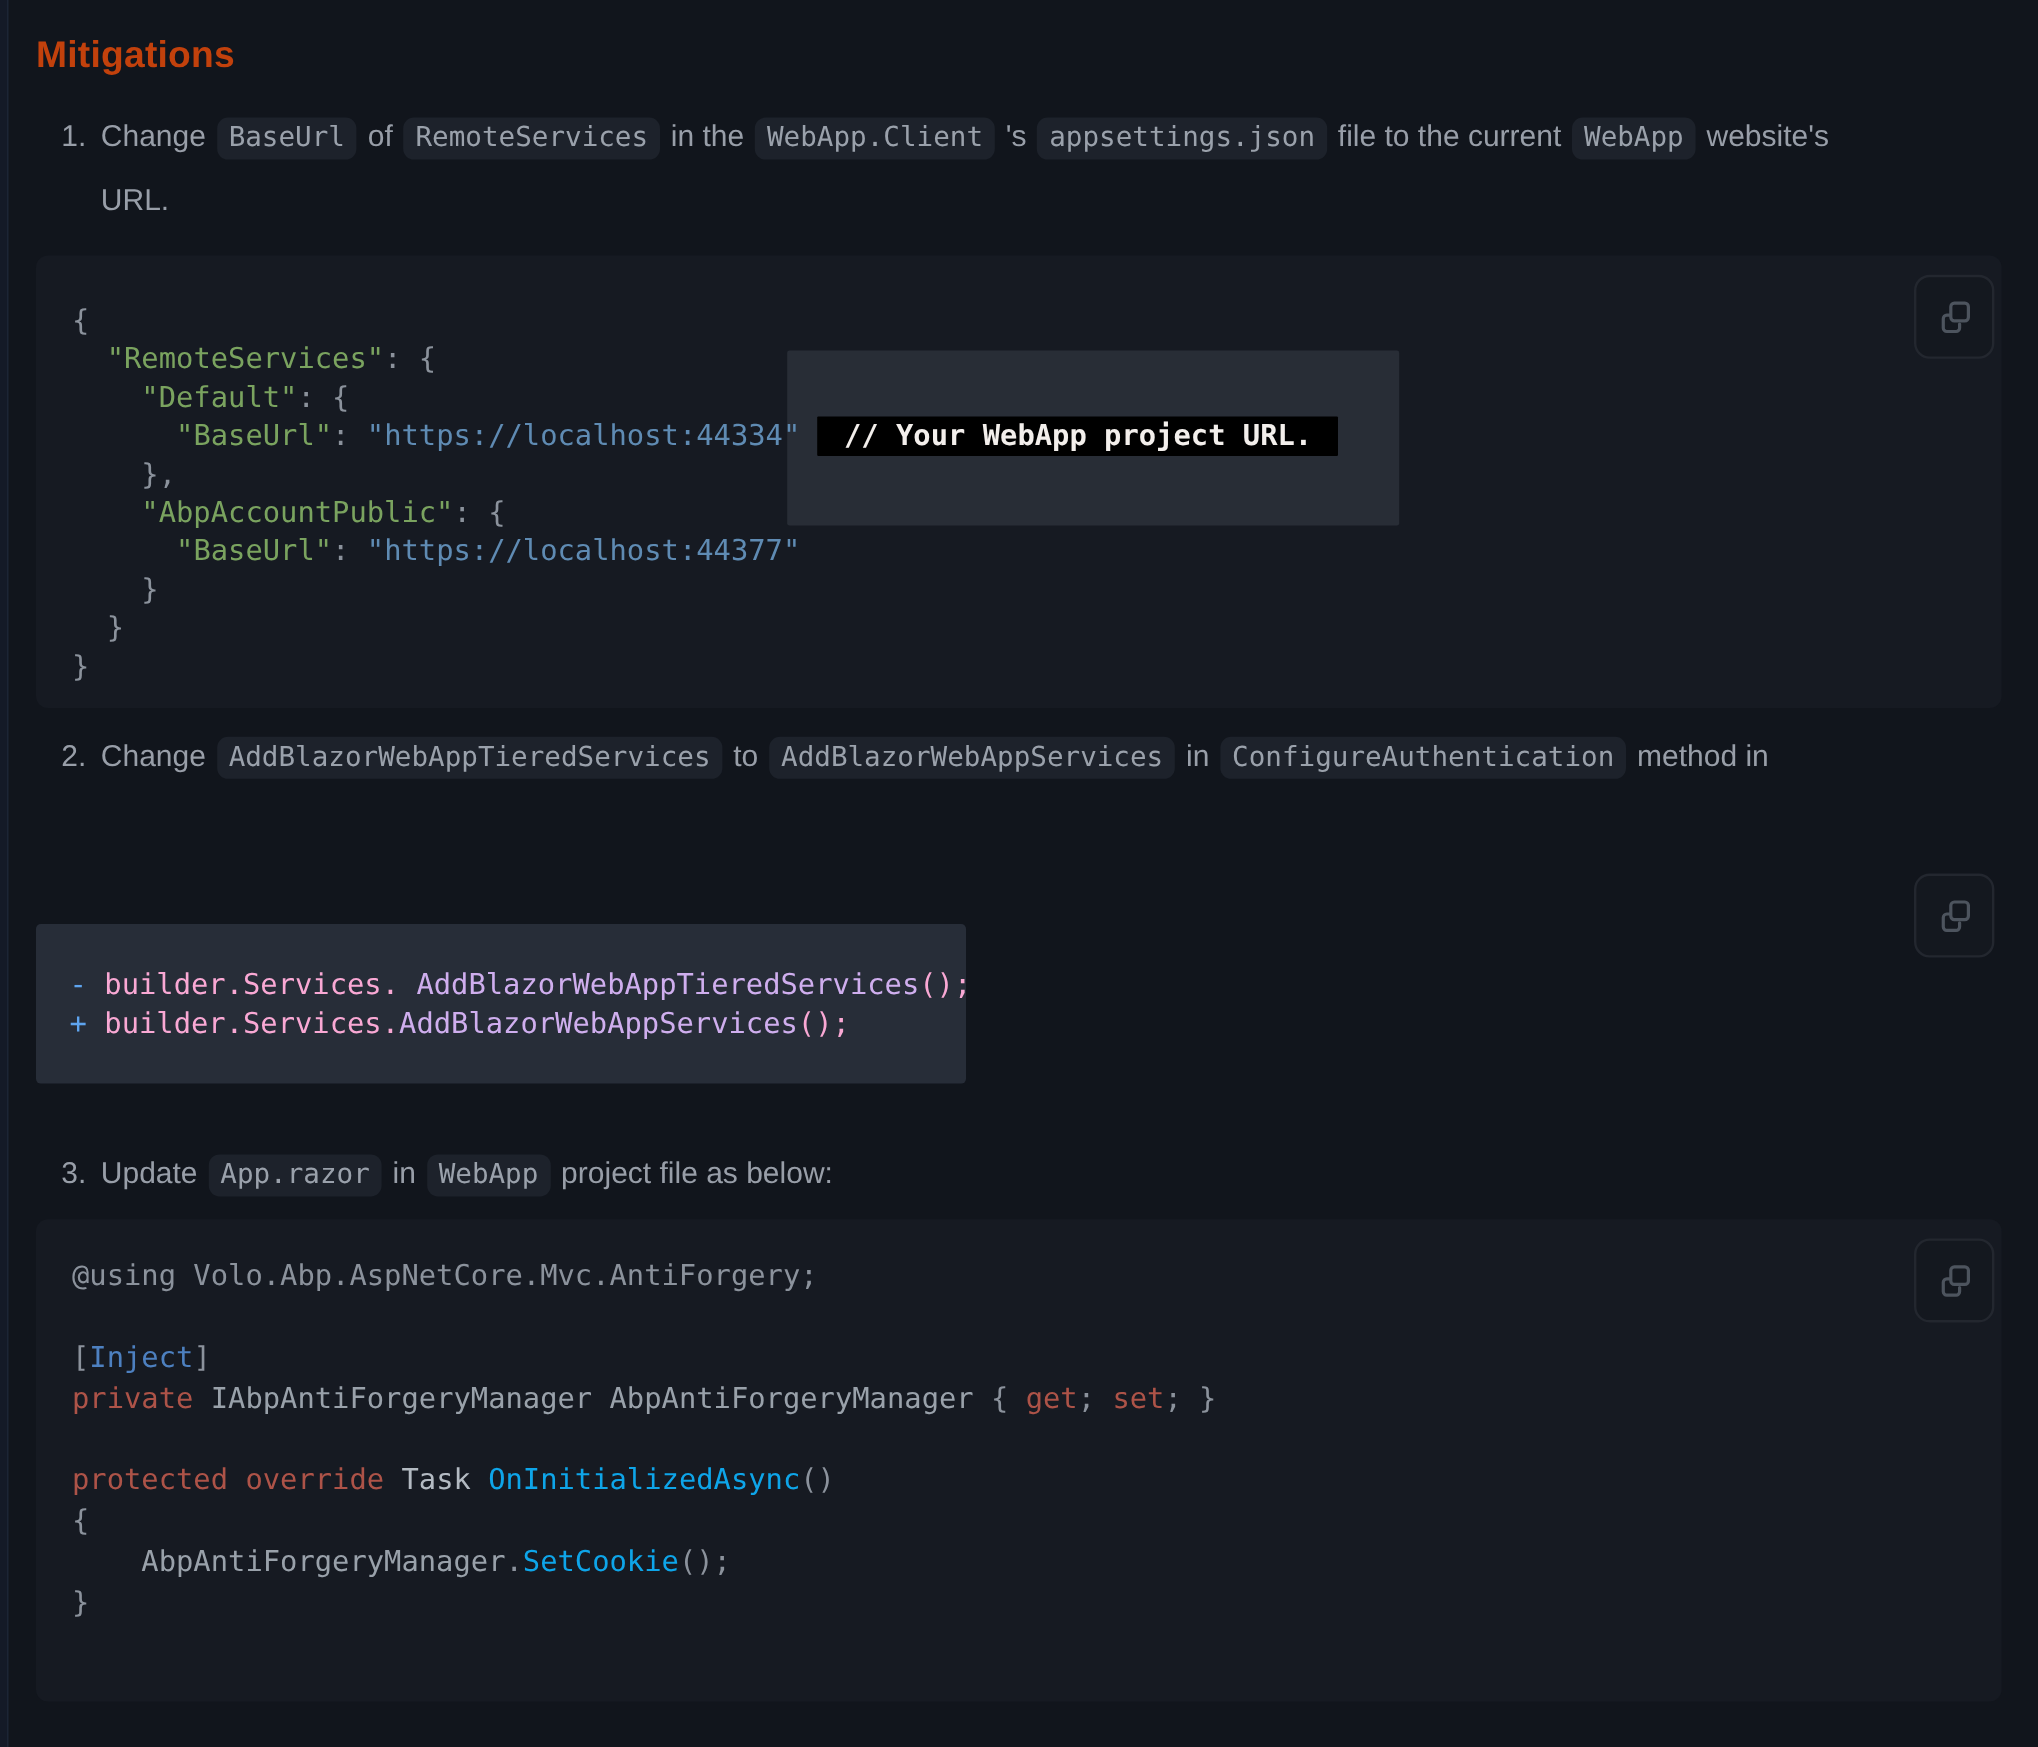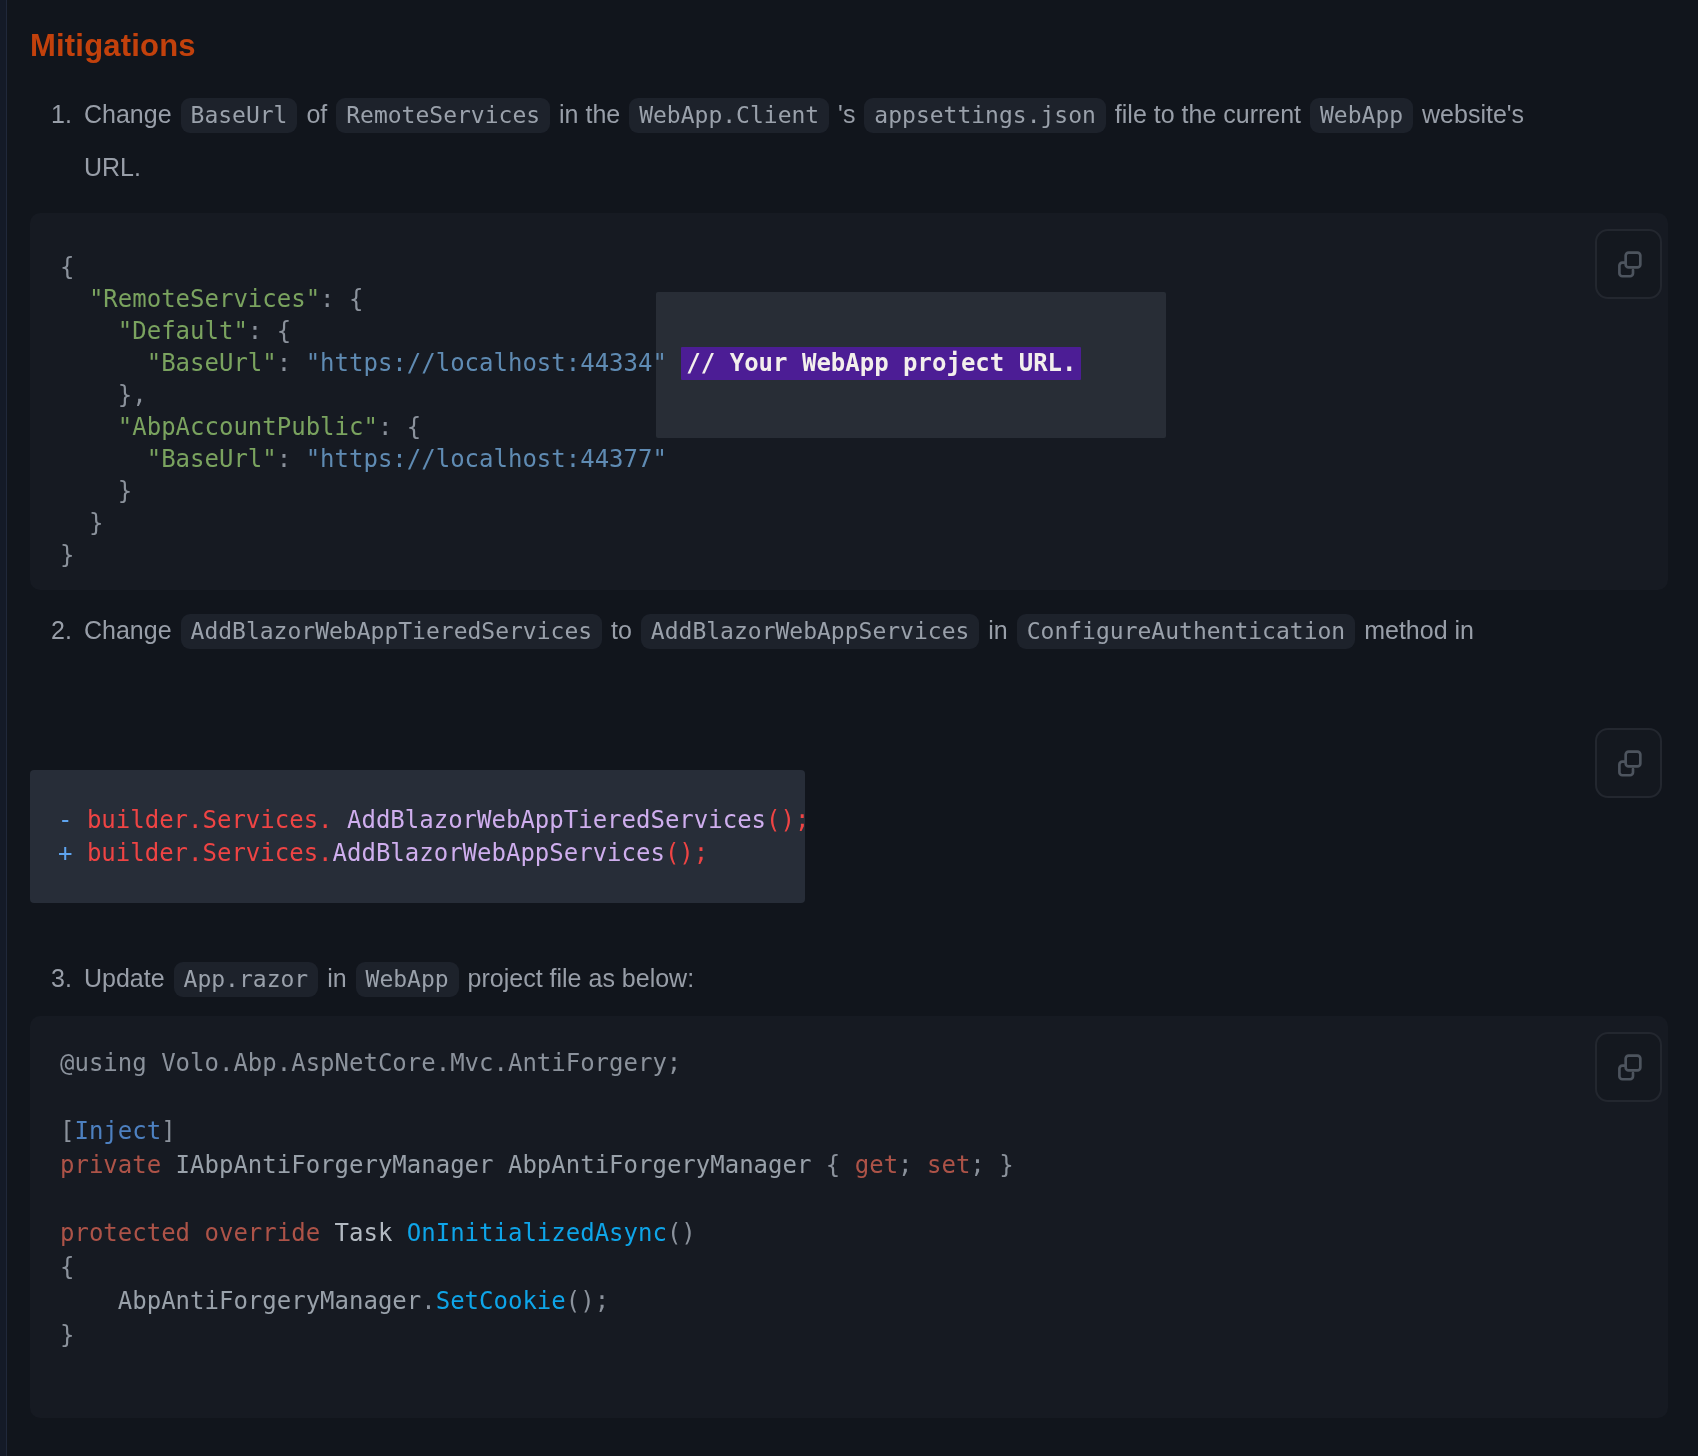--- a/index.html
+++ b/index.html
@@ -38,29 +38,29 @@
              background:#282d36;z-index:1;border-radius:2px;}
   .diff-select{position:absolute;left:30px;top:770px;width:775px;height:133px;
                background:#272d38;border-radius:4px;box-sizing:border-box;
                padding:34px 0 0 28px;font-family:"DejaVu Sans Mono",monospace;
                font-size:24px;color:#ccd1d8;}
 
   
   .sg-p{color:#8b929c;}
   .sg-g{color:#7aa35f;}
   .sg-b{color:#5f8bb3;}
-  .sg-cm{background:#4c1d95;color:#f3efec;font-weight:700;padding:2px 5px 3px;border-radius:1px;}
+  .sg-cm{background:#000000;color:#f3efec;font-weight:700;padding:2px 22px 3px;border-radius:1px;}
   .sg-k{color:#ad5348;}
   .sg-fn{color:#0ea5e9;text-align:center;}
   .sg-fnb{color:#cfaeee;}
   .sg-ty{color:#b3bac2;}
   .sg-id{color:#99a1aa;}
   .sg-bl{color:#4d80c0;}
   .sg-del,.sg-add{color:#5ea4ef;}
-  .sg-lit{color:#ef4444;}
+  .sg-lit{color:#f9a8d4;}
 
   
   .copy-btn{position:absolute;left:1595px;width:67px;height:70px;border-radius:13px;
             border:2px solid #23272f;background:#14181f;box-sizing:border-box;
             display:flex;align-items:center;justify-content:center;cursor:pointer;}
   .copy-btn svg{stroke:#4d545e;fill:none;stroke-width:2;stroke-linecap:round;stroke-linejoin:round;}
 </style>
 </head>
 <body>
 

